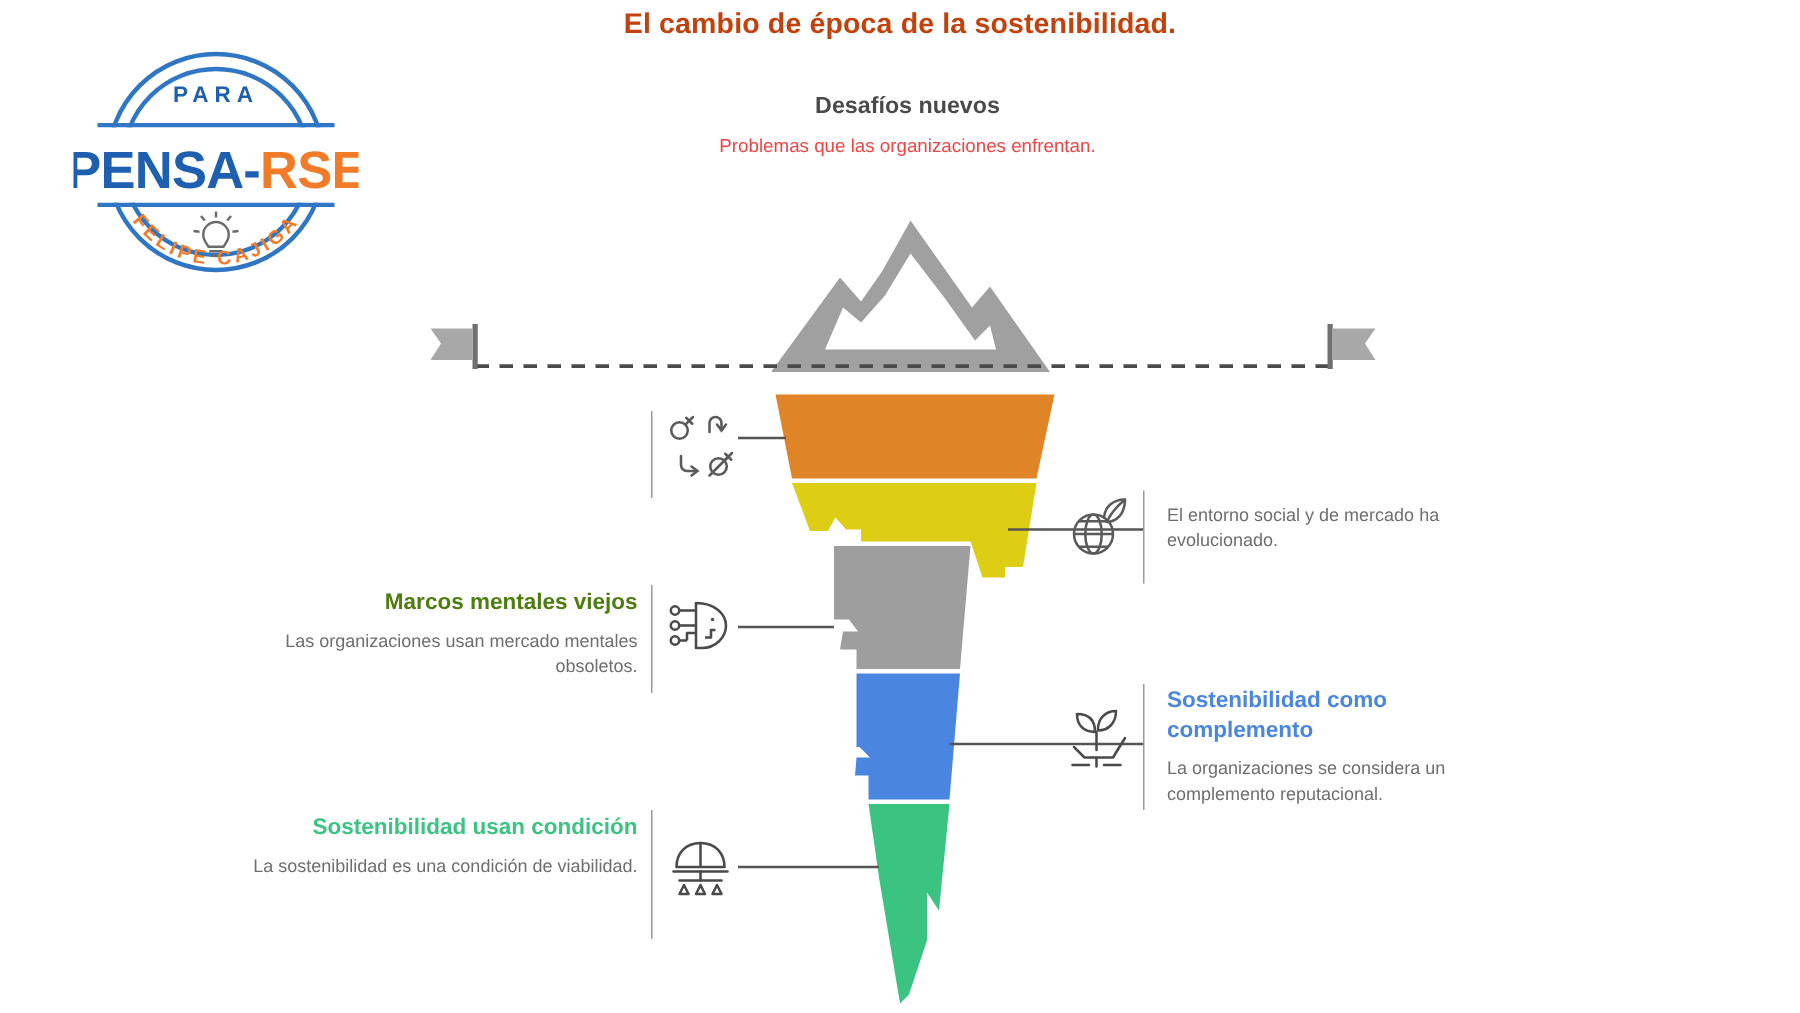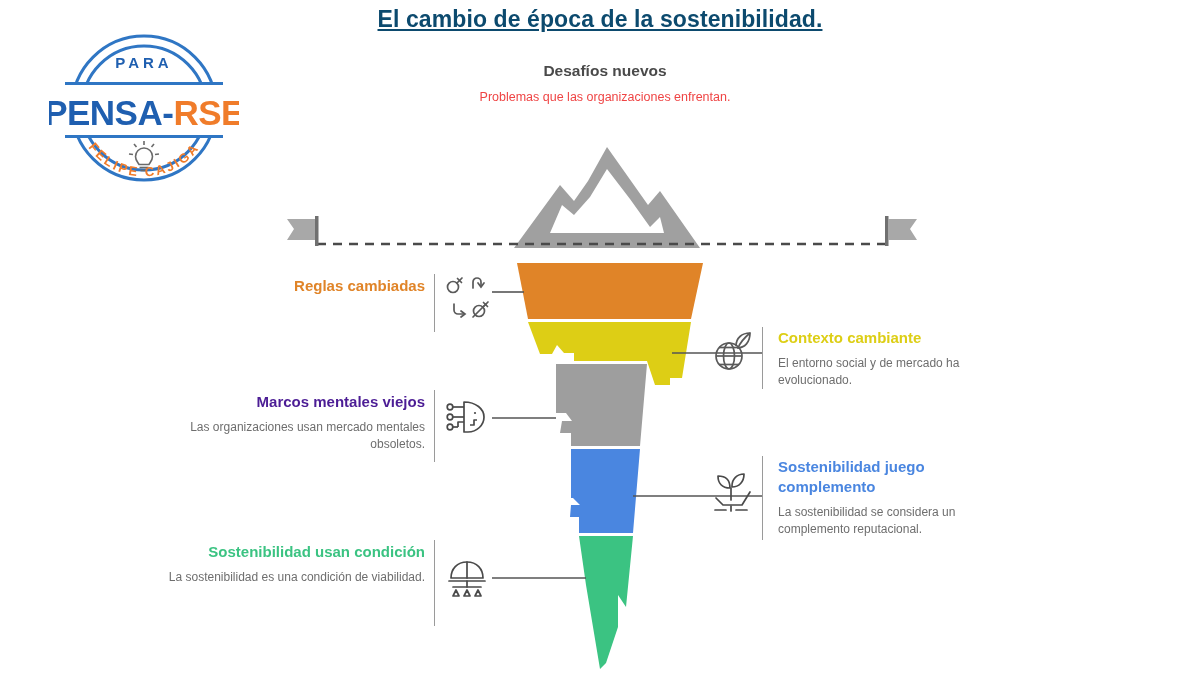--- a/index.html
+++ b/index.html
@@ -9,23 +9,22 @@
     font-family:"Liberation Sans", sans-serif;
     overflow:hidden;
     position:relative;
   }
   .stage{position:absolute;inset:0;width:1200px;height:675px;}
 
   
   .page-title{
     position:absolute;left:0;top:6px;width:1200px;
     text-align:center;
-    font-size:23px;font-weight:bold;color:#0c4a6e;
+    font-size:19px;font-weight:bold;color:#c2410c;
     letter-spacing:.1px;
-    text-decoration:underline;
   }
 
   
   .logo{position:absolute;left:49px;top:28px;width:190px;height:160px;}
   .logo svg{display:block;}
 
   
   .top-head{position:absolute;left:450px;top:62px;width:310px;text-align:center;}
   .top-head .h{font-size:15.5px;font-weight:bold;color:#4a4a4a;}
   .top-head .s{font-size:12.5px;color:#ef4444;margin-top:9px;line-height:1.38;}
@@ -159,21 +158,20 @@
     <g stroke="#555555" stroke-width="1.6" fill="none">
       <line x1="492" y1="292" x2="524" y2="292"></line>
       <line x1="672" y1="353" x2="762" y2="353"></line>
       <line x1="492" y1="418" x2="556" y2="418"></line>
       <line x1="633" y1="496" x2="762" y2="496"></line>
       <line x1="492" y1="578" x2="586" y2="578"></line>
     </g>
   </svg>
 
   <div class="lbl left" id="lbl-1">
-    <div class="title" style="color:#E08428">Reglas cambiadas</div>
   </div>
   <div class="divider" id="div-1"></div>
   <div class="ico" id="ico-1">
     <svg width="46" height="46" viewBox="0 0 46 46" xmlns="http://www.w3.org/2000/svg" fill="none" stroke="#5a5a5a" stroke-width="1.7" stroke-linecap="round">
       <circle cx="9" cy="11" r="5.5"></circle>
       <line x1="13" y1="7" x2="18" y2="2"></line>
       <line x1="13.5" y1="2.5" x2="17.5" y2="6.5"></line>
       <path d="M29 12 L29 6 a4 4 0 0 1 8 0 L37 10"></path>
       <path d="M34 7 L37 11 L40 7"></path>
       <path d="M10 28 L10 34 a4 4 0 0 0 4 4 L20 38"></path>
@@ -191,26 +189,25 @@
       <ellipse cx="19" cy="26" rx="5.5" ry="13"></ellipse>
       <line x1="6" y1="26" x2="32" y2="26"></line>
       <line x1="9" y1="17.5" x2="29" y2="17.5"></line>
       <line x1="9" y1="34.5" x2="29" y2="34.5"></line>
       <path d="M26 16 C26 8 32 3 40 3 C40 12 35 18 27 18"></path>
       <path d="M40 3 C34 8 30 13 28 18"></path>
     </svg>
   </div>
   <div class="divider" id="div-2"></div>
   <div class="lbl right" id="lbl-2">
-    <div class="title" style="color:#DDCE15">Contexto cambiante</div>
     <div class="desc">El entorno social y de mercado ha evolucionado.</div>
   </div>
 
   <div class="lbl left" id="lbl-3">
-    <div class="title" style="color:#4c1d95">Marcos mentales viejos</div>
+    <div class="title" style="color:#4d7c0f">Marcos mentales viejos</div>
     <div class="desc">Las organizaciones usan mercado mentales obsoletos.</div>
   </div>
   <div class="divider" id="div-3"></div>
   <div class="ico" id="ico-3">
     <svg width="46" height="46" viewBox="0 0 46 46" xmlns="http://www.w3.org/2000/svg" fill="none" stroke="#4a4a4a" stroke-width="1.7" stroke-linejoin="round">
       <path d="M20 8 C32 8 40 15 40 23 C40 31 33 38 24 38 L20 38 L20 8 Z"></path>
       <path d="M33 26 L30 26 L30 31 L26 31"></path>
       <circle cx="31" cy="19" r="1.1" fill="#4a4a4a" stroke="none"></circle>
       <circle cx="6" cy="13" r="2.8"></circle>
       <circle cx="6" cy="23" r="2.8"></circle>
@@ -228,22 +225,22 @@
       <path d="M22 16 C22 9 27 4 34 4 C34 12 29 17 22 17 Z"></path>
       <line x1="21" y1="18" x2="21" y2="30"></line>
       <path d="M6 28 L13 35 L32 35 L40 22"></path>
       <line x1="5" y1="40" x2="16" y2="40"></line>
       <line x1="21" y1="36" x2="21" y2="41"></line>
       <line x1="26" y1="40" x2="37" y2="40"></line>
     </svg>
   </div>
   <div class="divider" id="div-4"></div>
   <div class="lbl right" id="lbl-4">
-    <div class="title" style="color:#4A86E0">Sostenibilidad juego complemento</div>
-    <div class="desc">La sostenibilidad se considera un complemento reputacional.</div>
+    <div class="title" style="color:#4A86E0">Sostenibilidad como complemento</div>
+    <div class="desc">La organizaciones se considera un complemento reputacional.</div>
   </div>
 
   <div class="lbl left" id="lbl-5">
     <div class="title" style="color:#3BC382">Sostenibilidad usan condición</div>
     <div class="desc">La sostenibilidad es una condición de viabilidad.</div>
   </div>
   <div class="divider" id="div-5"></div>
   <div class="ico" id="ico-5">
     <svg width="46" height="46" viewBox="0 0 46 46" xmlns="http://www.w3.org/2000/svg" fill="none" stroke="#4a4a4a" stroke-width="1.7" stroke-linecap="round" stroke-linejoin="round">
       <path d="M7 22 C7 13 13 6 23 6 C33 6 39 13 39 22 Z"></path>

